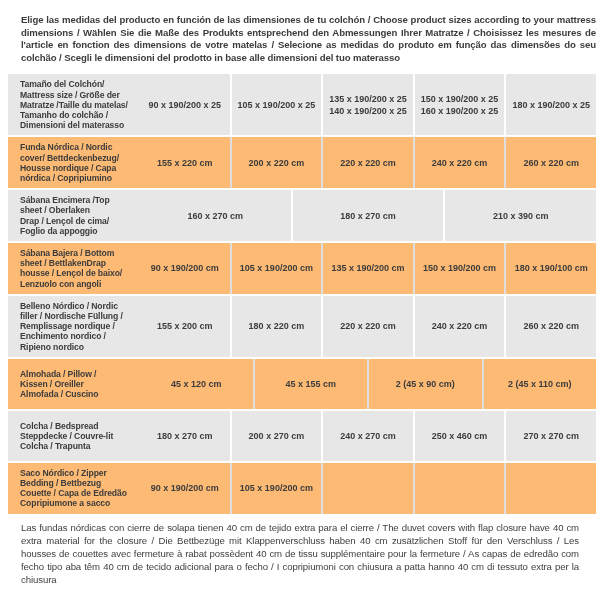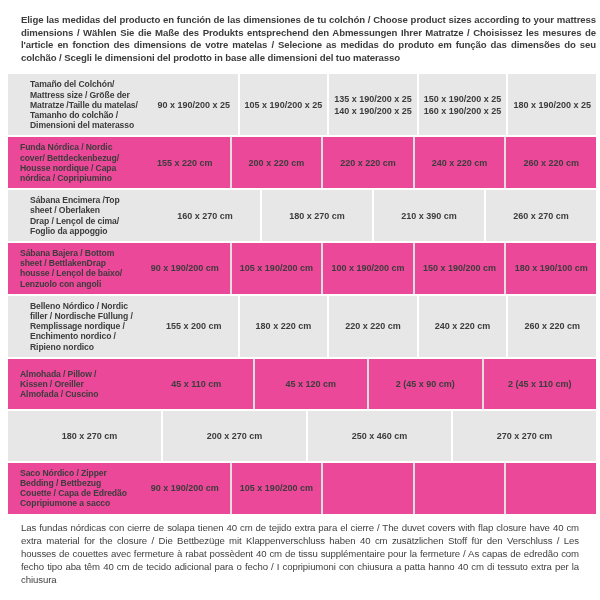--- a/index.html
+++ b/index.html
@@ -7,22 +7,22 @@
     width:600px;height:600px;overflow:hidden;background:#ffffff;
     font-family:"Liberation Sans",sans-serif;color:#3c3c3c;
   }
   .intro{
     margin:14px 4px 10px 21px;
     font-size:9.6px;font-weight:bold;line-height:12.6px;
     text-align:justify;letter-spacing:-0.1px;
   }
   .size-table{margin:1px 4px 0 8px;}
   .tr{display:flex;align-items:center;margin-bottom:2px;min-height:50px;}
-  .tr.gray{background:#e7e7e7;padding-left:10px;}
-  .tr.white{background:#ec4899;}
+  .tr.gray{background:#e7e7e7;}
+  .tr.white{background:#fdba74;}
   .td{box-sizing:border-box;}
   .td.label{
     width:132px;flex:none;padding:5px 2px 5px 12px;
     font-size:8.6px;font-weight:bold;line-height:10.2px;
     white-space:pre-line;letter-spacing:-0.1px;
   }
   .td.val{
     flex:1;text-align:center;font-size:9px;font-weight:bold;
     line-height:12px;white-space:pre-line;padding:4px 2px;
     align-self:stretch;display:flex;align-items:center;justify-content:center;
@@ -71,31 +71,30 @@
   </div>
 
   <div class="tr gray">
     <div class="td label">Sábana Encimera /Top
 sheet / Oberlaken
 Drap / Lençol de cima/
 Foglio da appoggio</div>
     <div class="td val">160 x 270 cm</div>
     <div class="td val">180 x 270 cm</div>
     <div class="td val">210 x 390 cm</div>
-    <div class="td val">260 x 270 cm</div>
   </div>
 
   <div class="tr white">
     <div class="td label">Sábana Bajera / Bottom
 sheet / BettlakenDrap
 housse / Lençol de baixo/
 Lenzuolo con angoli</div>
     <div class="td val">90 x 190/200 cm</div>
     <div class="td val">105 x 190/200 cm</div>
-    <div class="td val">100 x 190/200 cm</div>
+    <div class="td val">135 x 190/200 cm</div>
     <div class="td val">150 x 190/200 cm</div>
     <div class="td val">180 x 190/100 cm</div>
   </div>
 
   <div class="tr gray">
     <div class="td label">Belleno Nórdico / Nordic
 filler / Nordische Füllung /
 Remplissage nordique /
 Enchimento nordico /
 Ripieno nordico</div>
@@ -103,29 +102,33 @@
     <div class="td val">180 x 220 cm</div>
     <div class="td val">220 x 220 cm</div>
     <div class="td val">240 x 220 cm</div>
     <div class="td val">260 x 220 cm</div>
   </div>
 
   <div class="tr white">
     <div class="td label">Almohada  / Pillow /
 Kissen / Oreiller
 Almofada / Cuscino</div>
-    <div class="td val">45 x 110 cm</div>
     <div class="td val">45 x 120 cm</div>
+    <div class="td val">45 x 155 cm</div>
     <div class="td val">2 (45 x 90 cm)</div>
     <div class="td val">2 (45 x 110 cm)</div>
   </div>
 
   <div class="tr gray">
+    <div class="td label">Colcha / Bedspread
+Steppdecke / Couvre-lit
+Colcha / Trapunta</div>
     <div class="td val">180 x 270 cm</div>
     <div class="td val">200 x 270 cm</div>
+    <div class="td val">240 x 270 cm</div>
     <div class="td val">250 x 460 cm</div>
     <div class="td val">270 x 270 cm</div>
   </div>
 
   <div class="tr white">
     <div class="td label">Saco Nórdico / Zipper
 Bedding / Bettbezug
 Couette  / Capa de Edredão
 Copripiumone a sacco</div>
     <div class="td val">90 x 190/200 cm</div>

